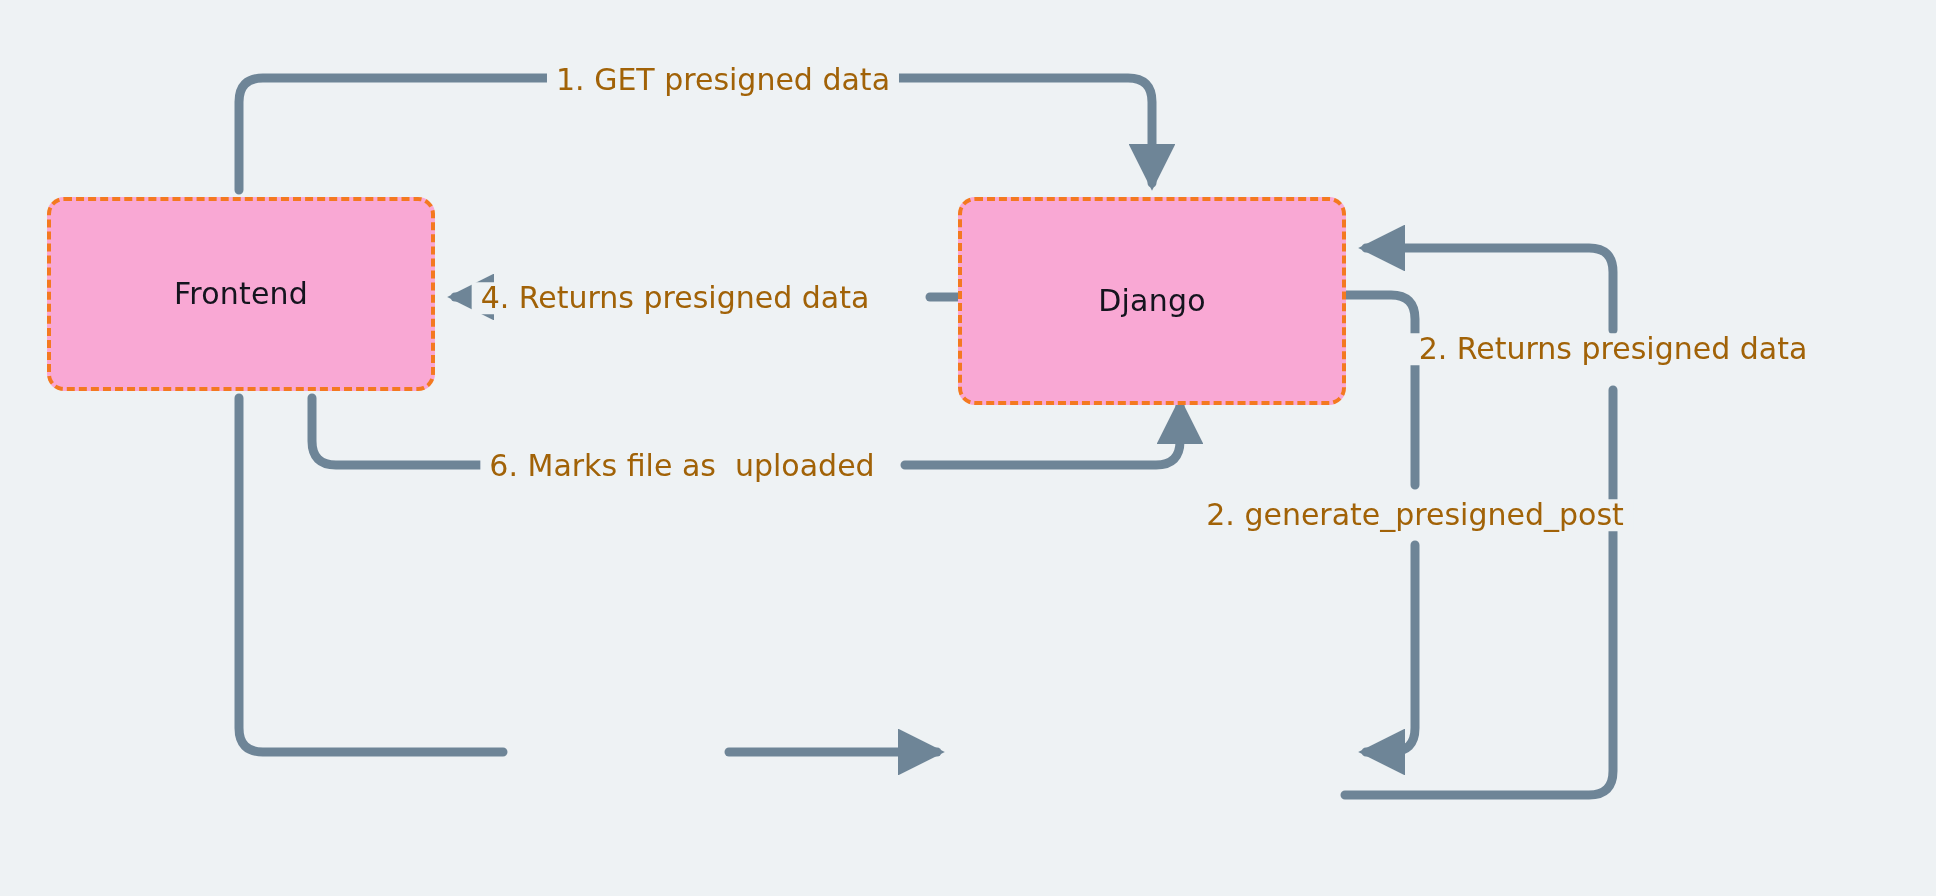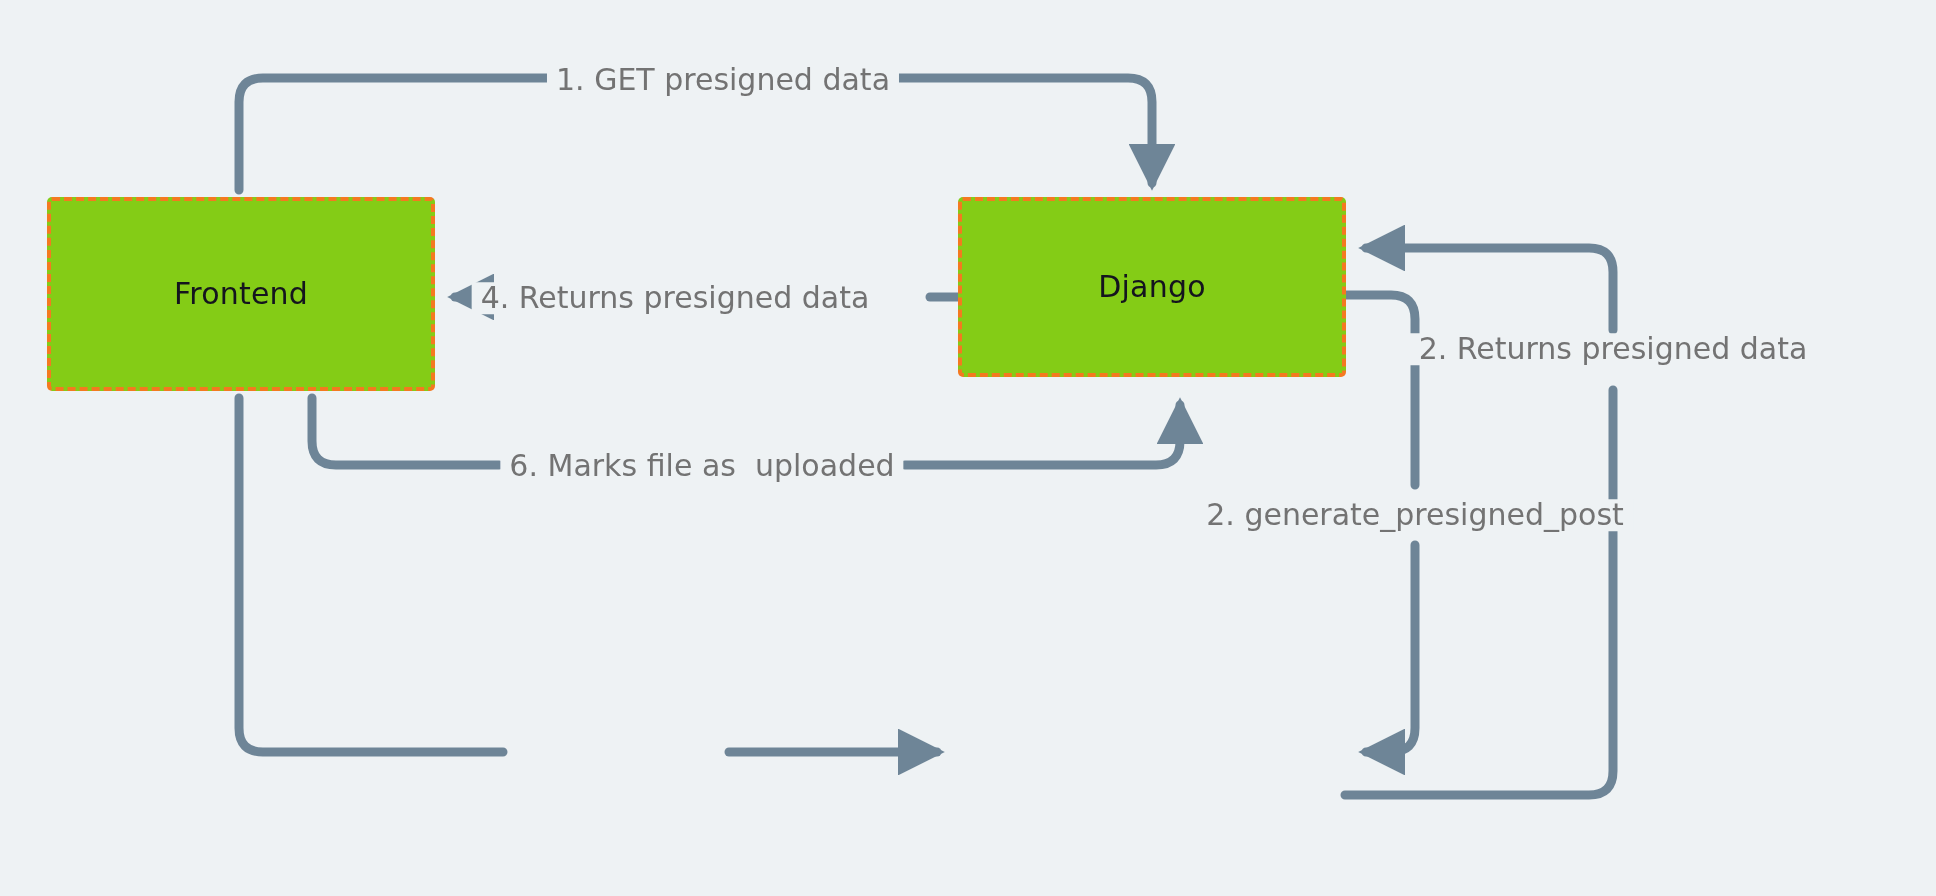--- a/index.html
+++ b/index.html
@@ -21,40 +21,40 @@
   #diagram-svg {
     position: absolute;
     left: 0;
     top: 0;
     width: 1936px;
     height: 896px;
   }
   .node-box {
     position: absolute;
     box-sizing: border-box;
-    background: #84cc16;
+    background: #f9a8d4;
     border: 4px dashed #f47920;
-    border-radius: 5px;
+    border-radius: 17px;
     display: flex;
     align-items: center;
     justify-content: center;
   }
   .node-label {
     font-family: "DejaVu Sans", sans-serif;
     font-size: 30px;
     color: #14141e;
     letter-spacing: 0.2px;
     line-height: 1;
     white-space: pre;
   }
   .edge-label {
     position: absolute;
     font-family: "DejaVu Sans", sans-serif;
     font-size: 30px;
-    color: #737373;
+    color: #a16207;
     background: #eef2f4;
     padding: 0 9px;
     white-space: pre;
     line-height: 1.05;
     transform: translate(-50%, -50%);
     text-align: right;
   }
 </style>
 </head>
 <body>
@@ -90,29 +90,29 @@
 
       <path d="M 312 398 L 312 441 Q 312 465 336 465 L 499 465"></path>
       <path d="M 905 465 L 1156 465 Q 1180 465 1180 441 L 1180 405" marker-end="url(#arrowhead)"></path>
     </g>
   </svg>
 
   <div class="node-box" style="left:47px; top:197px; width:388px; height:194px;">
     <span class="node-label">Frontend</span>
   </div>
 
-  <div class="node-box" style="left:958px; top:197px; width:388px; height:180px;">
+  <div class="node-box" style="left:958px; top:197px; width:388px; height:208px;">
     <span class="node-label">Django</span>
   </div>
 
 
   <div class="edge-label" style="left:723px; top:80px;">1. GET presigned data</div>
 
   <div class="edge-label" style="left:1415px; top:515px;">2. generate_presigned_post</div>
 
   <div class="edge-label" style="left:1613px; top:349px;">2. Returns presigned data</div>
 
   <div class="edge-label" style="left:675px; top:298px;">4. Returns presigned data</div>
 
 
-  <div class="edge-label" style="left:702px; top:466px;">6. Marks file as  uploaded</div>
+  <div class="edge-label" style="left:682px; top:466px;">6. Marks file as  uploaded</div>
 
 </div>
 
 </body></html>

